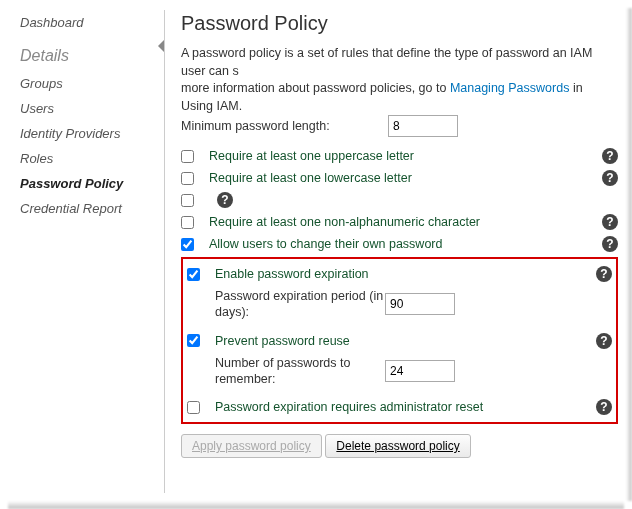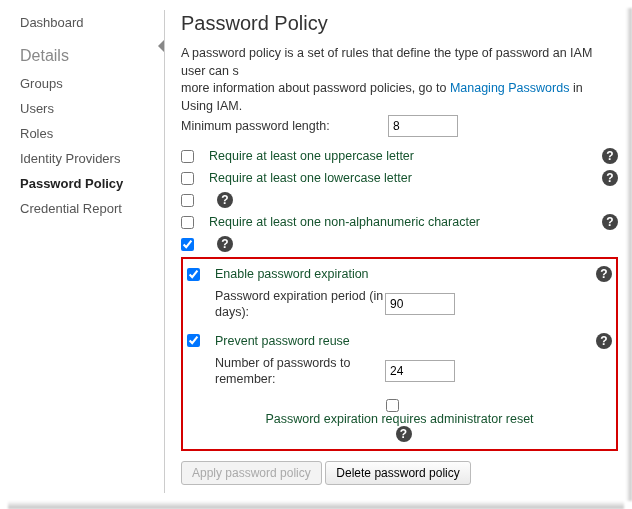--- a/index.html
+++ b/index.html
@@ -23,25 +23,27 @@
     width: 156px;
     padding: 4px 8px 4px 8px;
     flex-shrink: 0;
   }
   .sidebar a {
     display: block;
     padding: 5px 0 5px 4px;
     color: #555;
     text-decoration: none;
     font-size: 13px;
+    font-style: italic;
   }
   .sidebar .section-head {
     color: #888;
     font-size: 16px;
     padding: 12px 0 6px 4px;
+    font-style: italic;
   }
   .sidebar a.active {
     font-weight: bold;
     color: #222;
   }
   .divider {
     width: 1px;
     background: #ccc;
     margin: 4px 0;
     position: relative;
@@ -138,20 +140,21 @@
     margin-top: 10px;
     padding-left: 0;
   }
   button {
     font-size: 12px;
     padding: 4px 10px;
     border: 1px solid #bbb;
     background: linear-gradient(#fdfdfd, #eaeaea);
     border-radius: 3px;
     cursor: pointer;
+    text-decoration: underline;
   }
   button:disabled {
     color: #aaa;
     cursor: default;
     background: #f3f3f3;
   }
   
   .shadow-r {
     position: absolute;
     top: 8px; right: 0; bottom: 8px;
@@ -170,22 +173,22 @@
 </style>
 </head>
 <body>
 
 <div class="container">
   <nav class="sidebar">
     <a href="#">Dashboard</a>
     <div class="section-head">Details</div>
     <a href="#">Groups</a>
     <a href="#">Users</a>
+    <a href="#">Identity Providers</a>
     <a href="#">Roles</a>
-    <a href="#">Identity Providers</a>
     <a href="#" class="active">Password Policy</a>
     <a href="#">Credential Report</a>
   </nav>
 
   <div class="divider">
     <div class="caret"></div>
   </div>
 
   <main class="main">
     <h1>Password Policy</h1>
@@ -228,20 +231,21 @@
         <span class="cb">
             <input type="checkbox" style="">
           </span>
         <span class="lbl">Require at least one non-alphanumeric character</span>
         <span class="help"><span class="help-icon">?</span></span>
       </div>
       <div class="row">
         <span class="cb">
             <input type="checkbox" checked="" style="">
           </span>
+        <span class="lbl">Allow users to change their own password</span>
         <span class="help"><span class="help-icon">?</span></span>
       </div>
     </div>
 
     <div class="highlight">
       <div class="row">
         <span class="cb">
             <input type="checkbox" checked="" style="">
           </span>
         <span class="lbl">Enable password expiration</span>
@@ -257,21 +261,21 @@
             <input type="checkbox" checked="" style="">
           </span>
         <span class="lbl">Prevent password reuse</span>
         <span class="help"><span class="help-icon">?</span></span>
       </div>
       <div class="subrow">
         <span class="sublbl">Number of passwords to remember:</span>
         <input type="text" class="num" value="24" style="">
       </div>
 
-      <div class="row" style="margin-top:6px;flex-direction:column;">
+      <div class="row" style="margin-top:6px;">
         <span class="cb">
             <input type="checkbox" style="">
           </span>
         <span class="lbl">Password expiration requires administrator reset</span>
         <span class="help"><span class="help-icon">?</span></span>
       </div>
     </div>
 
     <div class="buttons">
       <button disabled="">Apply password policy</button>

